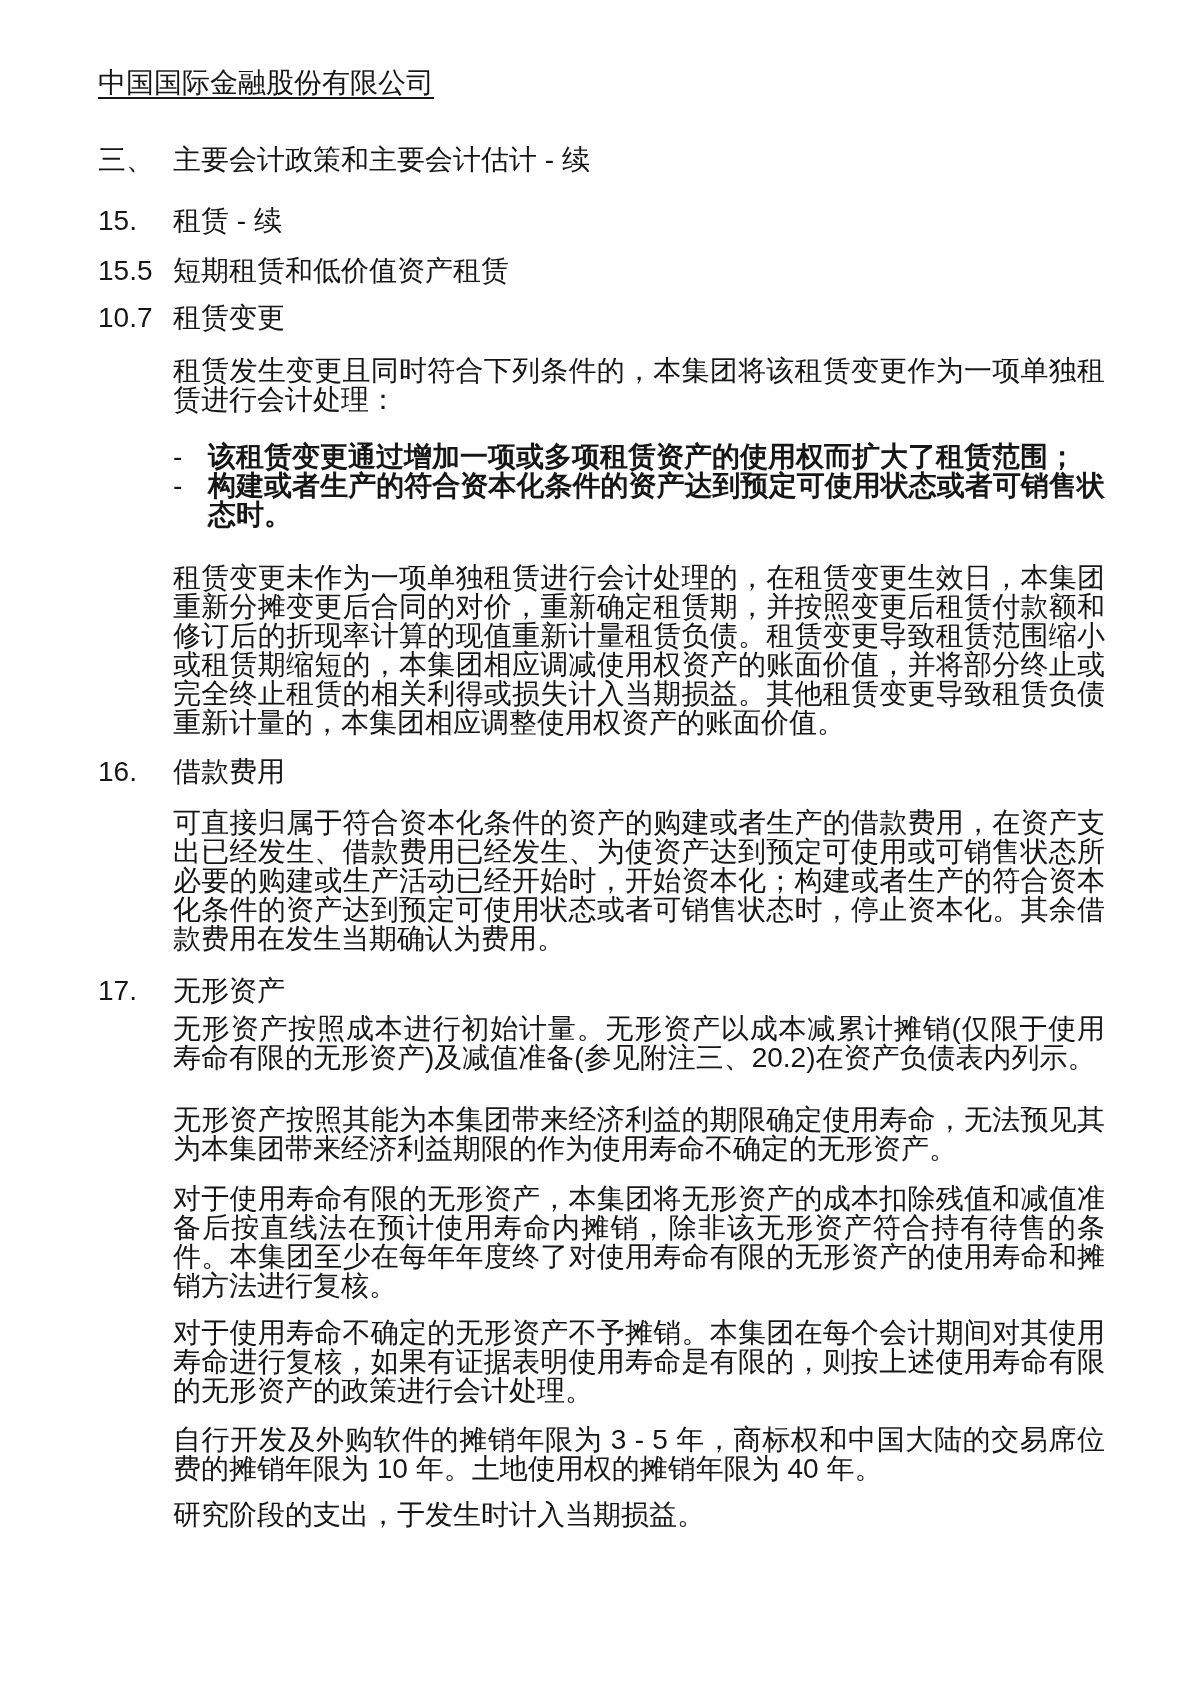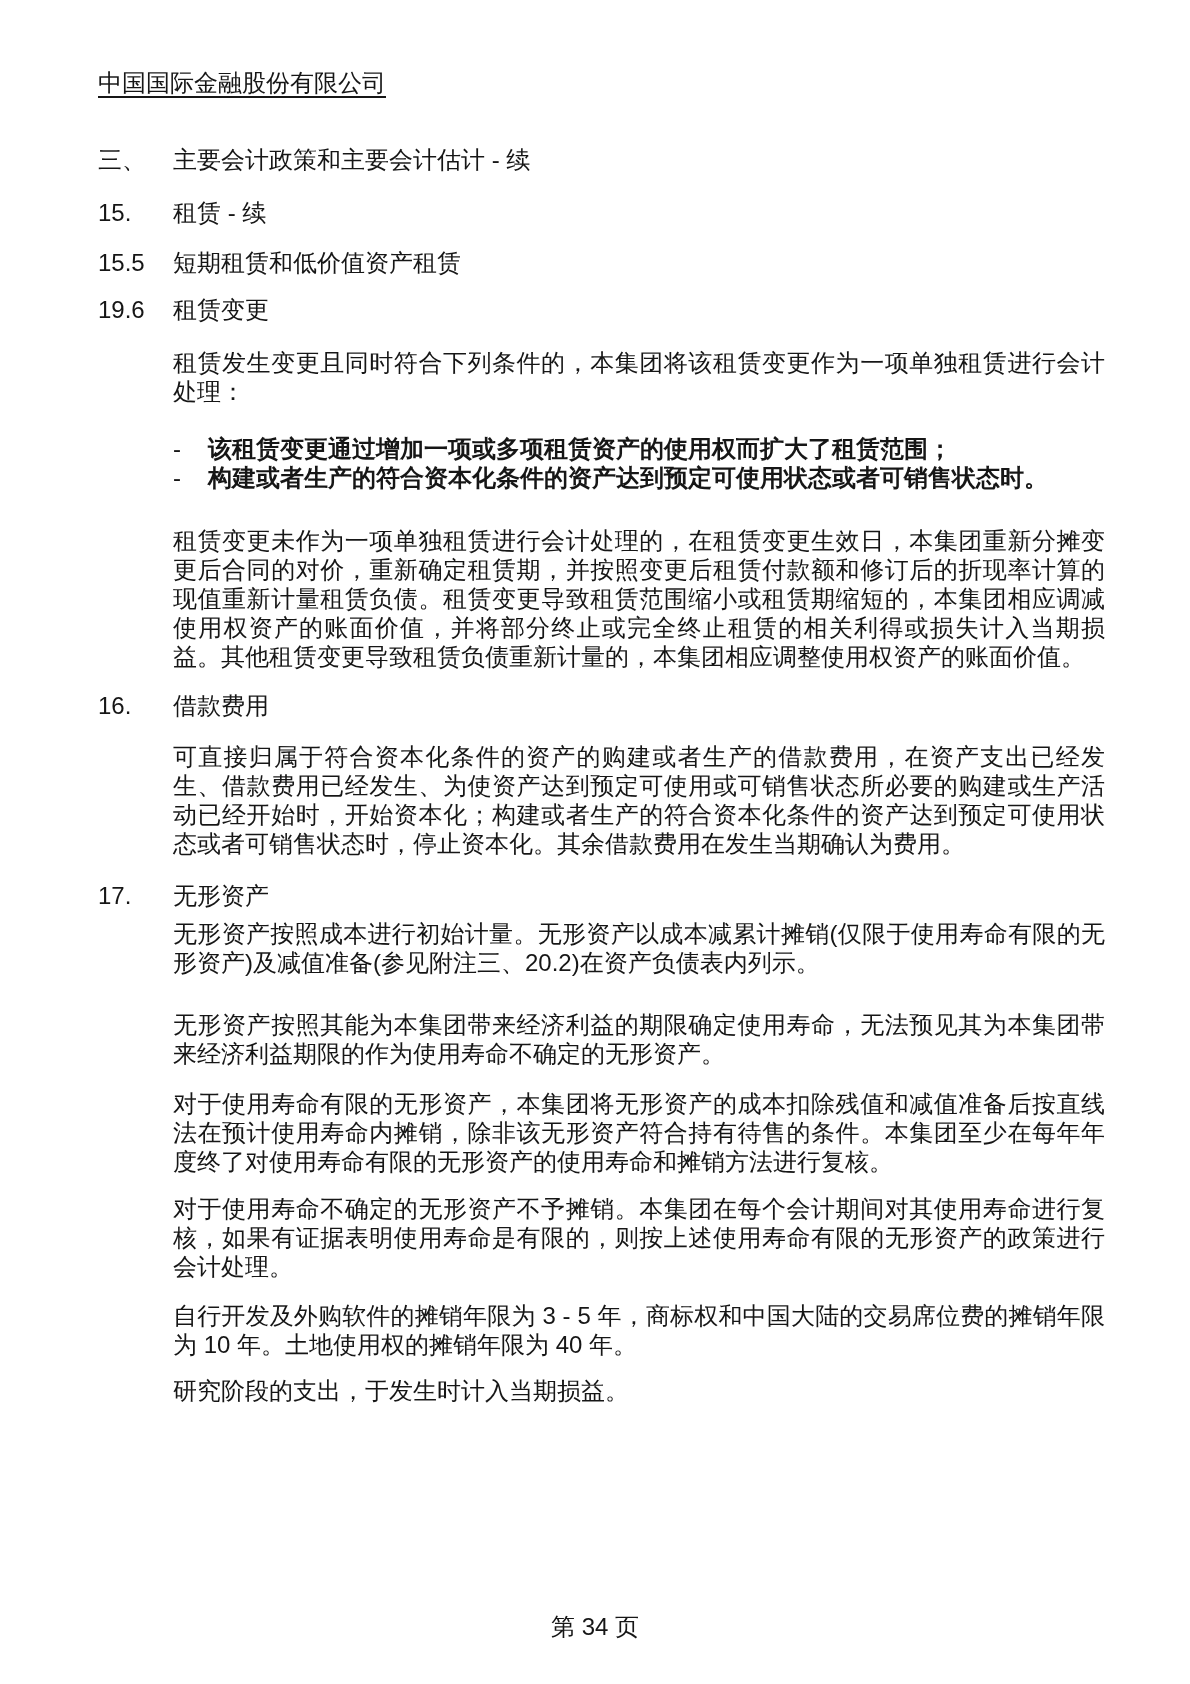--- a/index.html
+++ b/index.html
@@ -3,21 +3,21 @@
 <meta charset="utf-8">
 <style>
   html,body{margin:0;padding:0;background:#e8e8e8;}
   .page{
     position:relative;
     width:1190px;height:1684px;
     margin:0 auto;
     background:#ffffff;
     color:#161616;
     font-family:"Liberation Sans","DejaVu Sans",sans-serif;
-    font-size:24px;
+    font-size:28px;
     line-height:29px;
     overflow:hidden;
   }
   .content{padding:68px 85px 0 98px;}
   .company{
     display:inline-block;
     text-decoration:underline;
     text-underline-offset:5px;
   }
   .row{display:flex;align-items:flex-start;}
@@ -42,33 +42,33 @@
 
     <div>
       <span class="company">中国国际金融股份有限公司</span>
     </div>
 
     <div class="row heading" style="margin-top:48px">
       <div class="gut">三、</div>
       <div class="txt">主要会计政策和主要会计估计 - 续</div>
     </div>
 
-    <div class="row heading" style="margin-top:24px">
+    <div class="row heading" style="margin-top:32px">
       <div class="gut">15.</div>
       <div class="txt">租赁 - 续</div>
     </div>
 
     <div class="row heading" style="margin-top:21px">
       <div class="gut">15.5</div>
       <div class="txt">短期租赁和低价值资产租赁</div>
     </div>
 
 
     <div class="row heading" style="margin-top:18px">
-      <div class="gut">19.6</div>
+      <div class="gut">10.7</div>
       <div class="txt">租赁变更</div>
     </div>
 
     <div class="row para" style="margin-top:24px">
       <div class="gut"></div>
       <div class="txt">租赁发生变更且同时符合下列条件的，本集团将该租赁变更作为一项单独租赁进行会计处理：</div>
     </div>
 
     <div class="row" style="margin-top:28px">
       <div class="gut"></div>
@@ -129,14 +129,13 @@
       <div class="txt">自行开发及外购软件的摊销年限为 3 - 5 年，商标权和中国大陆的交易席位费的摊销年限为 10 年。土地使用权的摊销年限为 40 年。</div>
     </div>
 
     <div class="row para" style="margin-top:17px">
       <div class="gut"></div>
       <div class="txt">研究阶段的支出，于发生时计入当期损益。</div>
     </div>
 
   </div>
 
-  <div class="footer">第 34 页</div>
 </div>
 
 </body></html>

